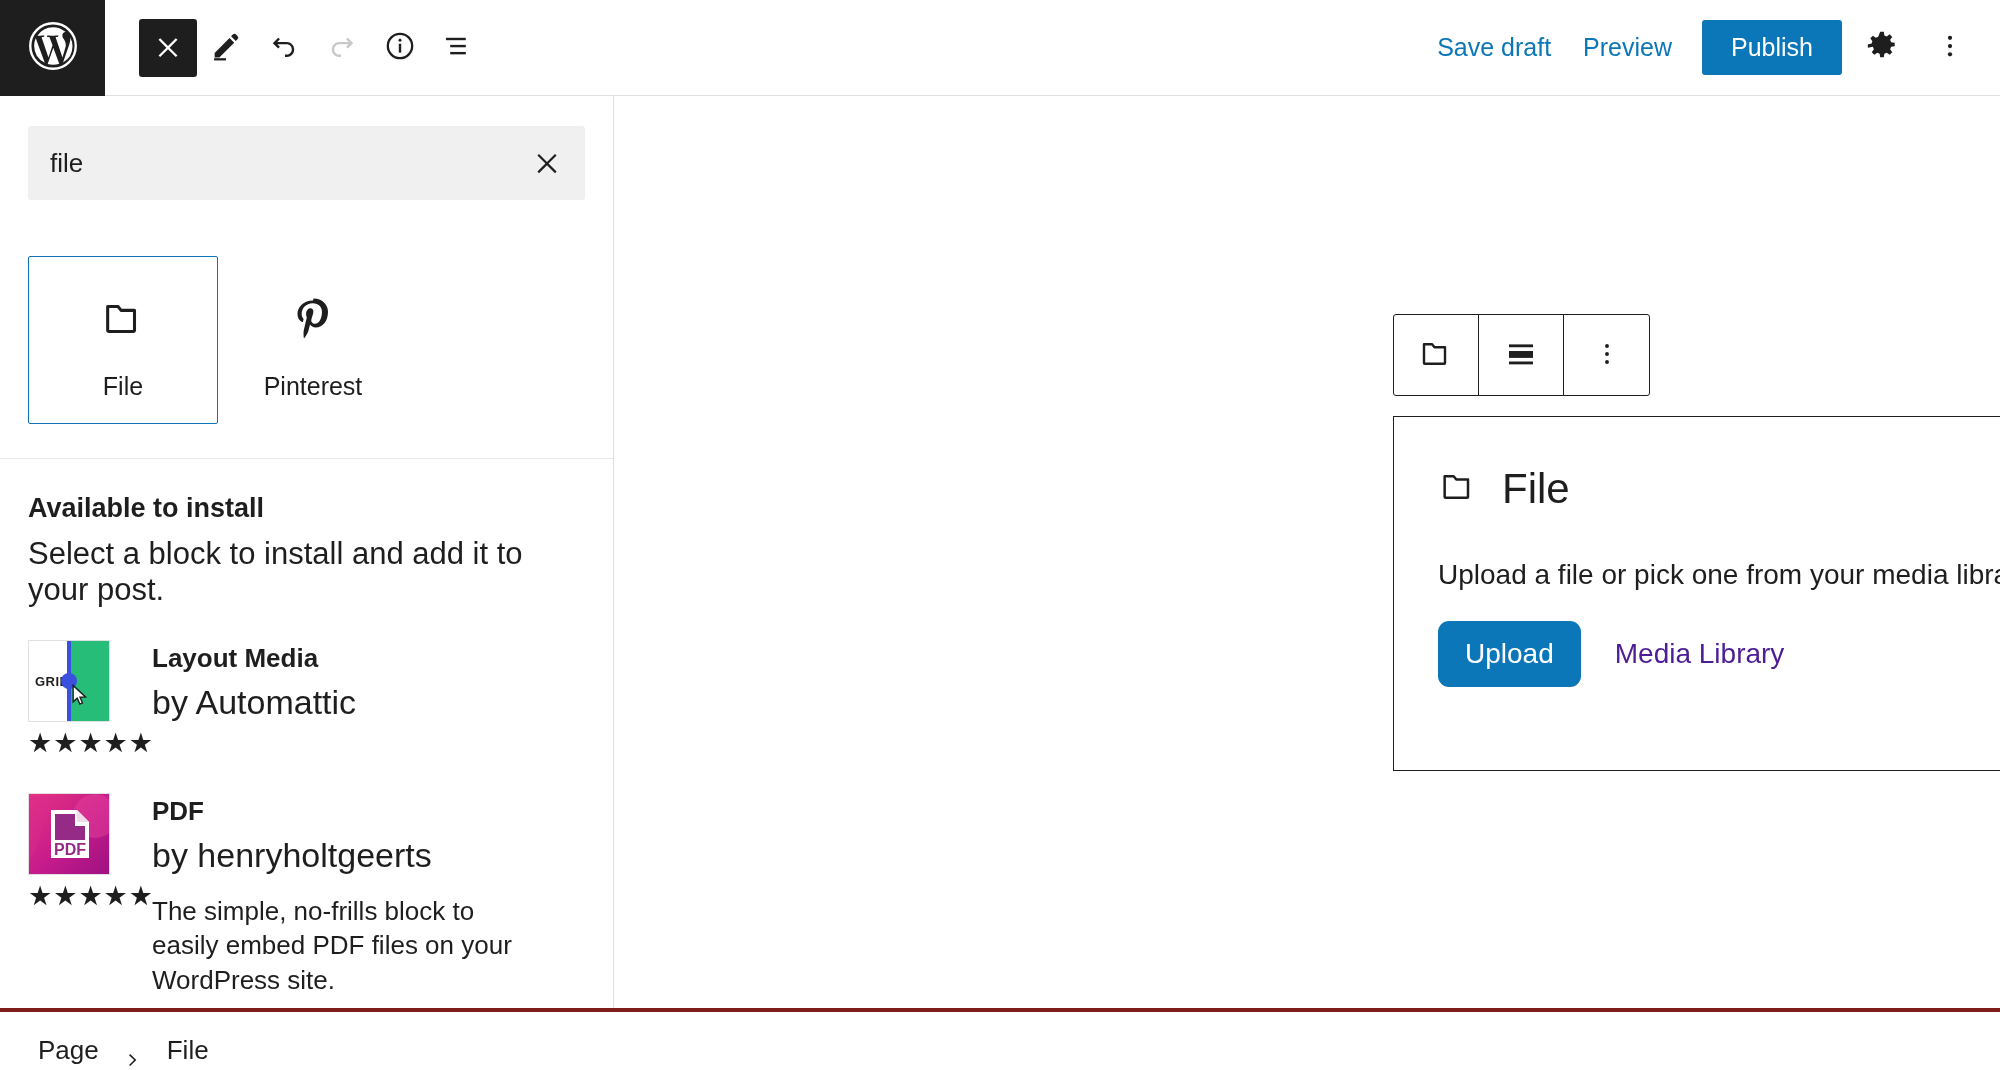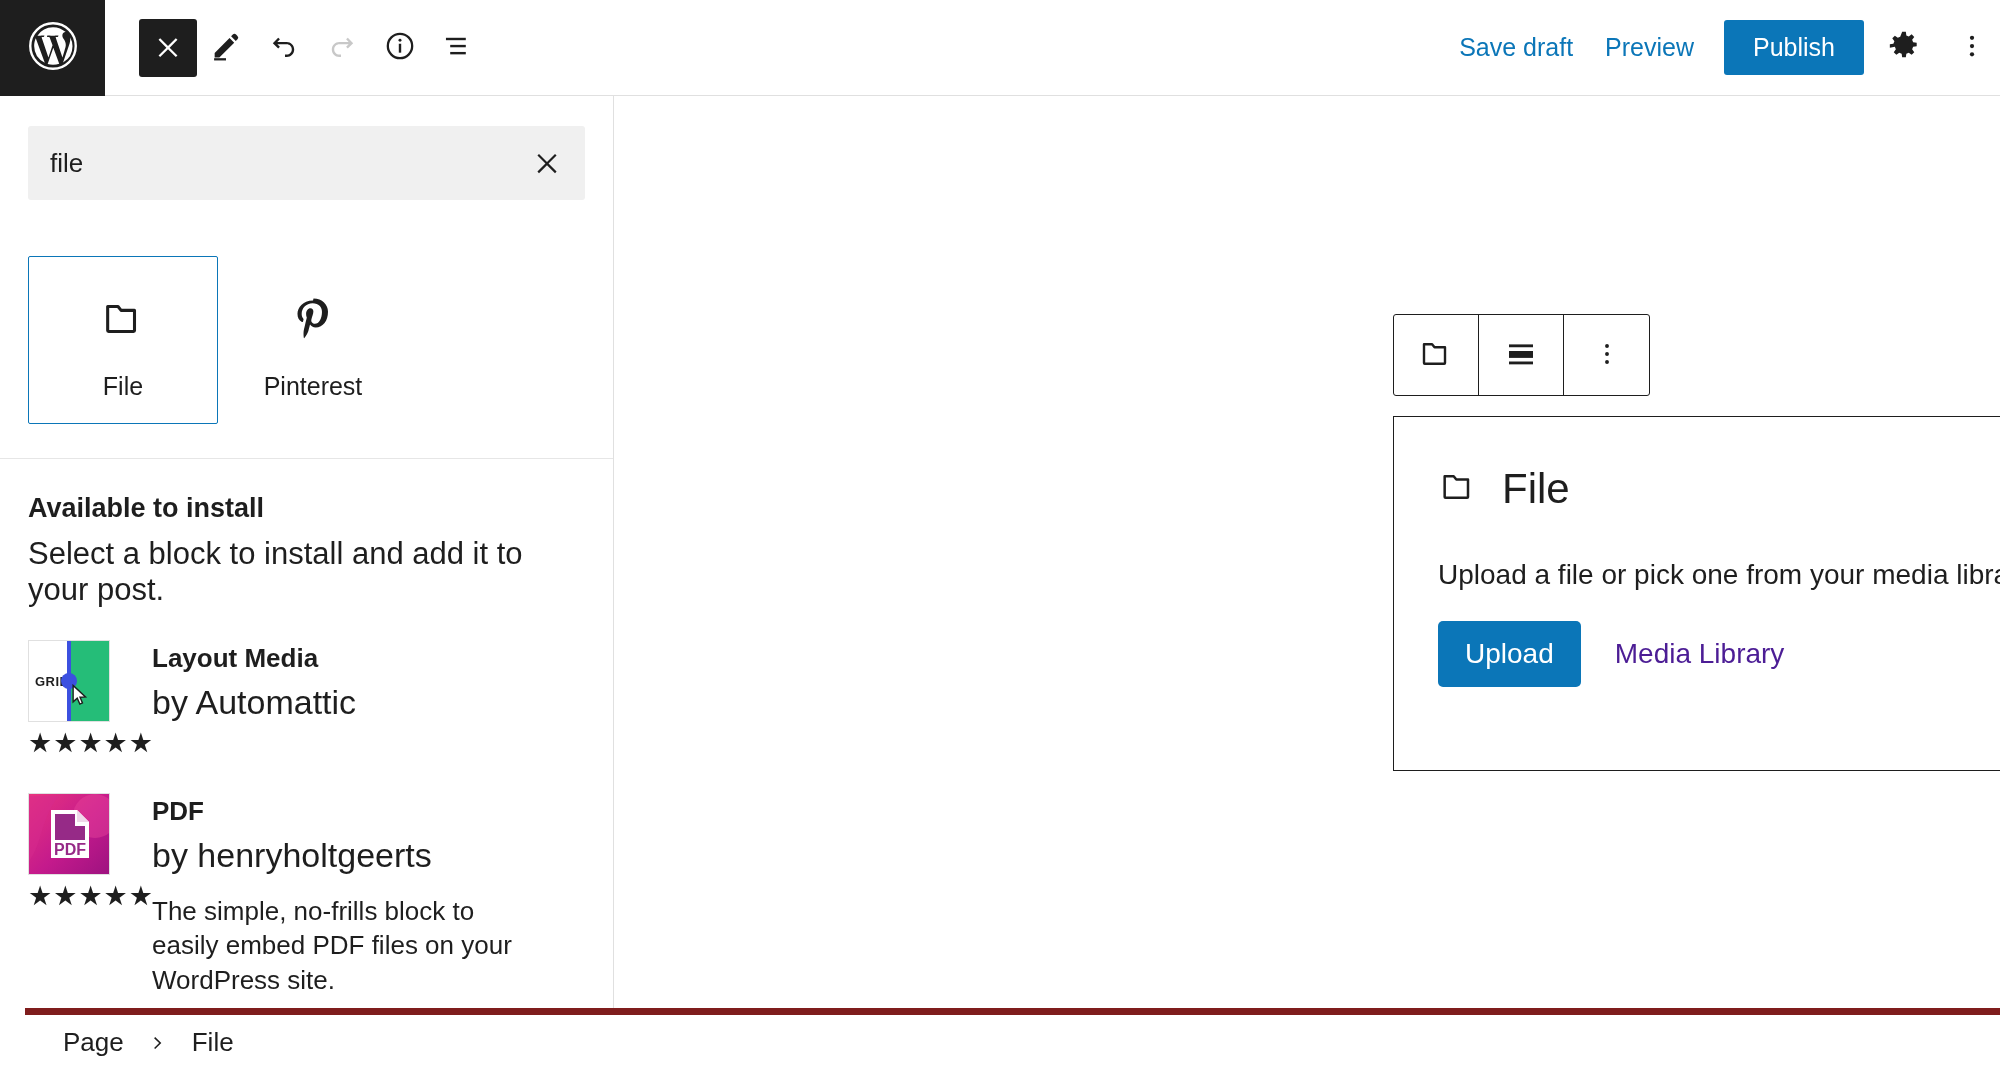--- a/index.html
+++ b/index.html
@@ -26,21 +26,21 @@
   }
   .toolbar-left { display: flex; align-items: center; gap: 0px; padding-left: 34px; }
   .tb-btn {
     width: 58px; height: 58px;
     display: flex; align-items: center; justify-content: center;
     background: transparent; border: none; cursor: pointer;
     border-radius: 2px;
   }
   .tb-btn.dark { background: #1e1e1e; border-radius: 3px; width: 58px; height: 58px; }
   .tb-spacer { flex: 1 1 auto; }
-  .toolbar-right { display: flex; align-items: center; gap: 0px; }
+  .toolbar-right { display: flex; align-items: center; gap: 0px; padding-right: 22px; }
   .txt-btn {
     background: transparent; border: none; cursor: pointer;
     color: #0b76b8; font-size: 25px; font-family: "Liberation Sans", sans-serif;
     padding: 10px 16px; white-space: nowrap;
   }
   .publish-btn {
     background: #0b76b8; color: #fff; border: none; cursor: pointer;
     font-size: 25px; font-family: "Liberation Sans", sans-serif;
     padding: 13px 29px; border-radius: 3px; margin-left: 14px;
   }
@@ -143,32 +143,32 @@
     border: 1px solid #1e1e1e; background: #ffffff;
     padding: 48px 44px;
   }
   .fb-head { display: flex; align-items: center; gap: 24px; }
   .fb-title { font-size: 42px; color: #1e1e1e; font-family: "Liberation Sans", sans-serif; }
   .fb-desc { font-size: 28px; color: #1e1e1e; margin-top: 46px; }
   .fb-actions { display: flex; align-items: center; gap: 34px; margin-top: 30px; }
   .upload-btn {
     background: #0b76b8; color: #ffffff; border: none; cursor: pointer;
     font-size: 28px; font-family: "Liberation Sans", sans-serif;
-    padding: 17px 27px; border-radius: 5px;
+    padding: 17px 27px; border-radius: 11px;
   }
   .media-link {
     color: #4c1d95; font-size: 28px; background: none; border: none; cursor: pointer;
     font-family: "Liberation Sans", sans-serif; padding: 0;
   }
 
   
   .footer {
     height: 62px; flex: 0 0 62px;
-    border-top: 7px solid #7f1d1d; background: #ffffff;
-    display: flex; align-items: center; padding-left: 32px; gap: 18px; margin-left: 25px;
+    border-top: 4px solid #7f1d1d; background: #ffffff;
+    display: flex; align-items: flex-end; padding-left: 32px; gap: 18px;
   }
   .crumb { font-size: 26px; color: #1e1e1e; background: none; border: none; cursor: pointer;
            font-family: "Liberation Sans", sans-serif; padding: 4px 6px; }
   .crumb-sep { font-size: 22px; color: #1e1e1e; display: flex; align-items: center; }
 </style>
 </head>
 <body>
 
 <div class="app">
 

